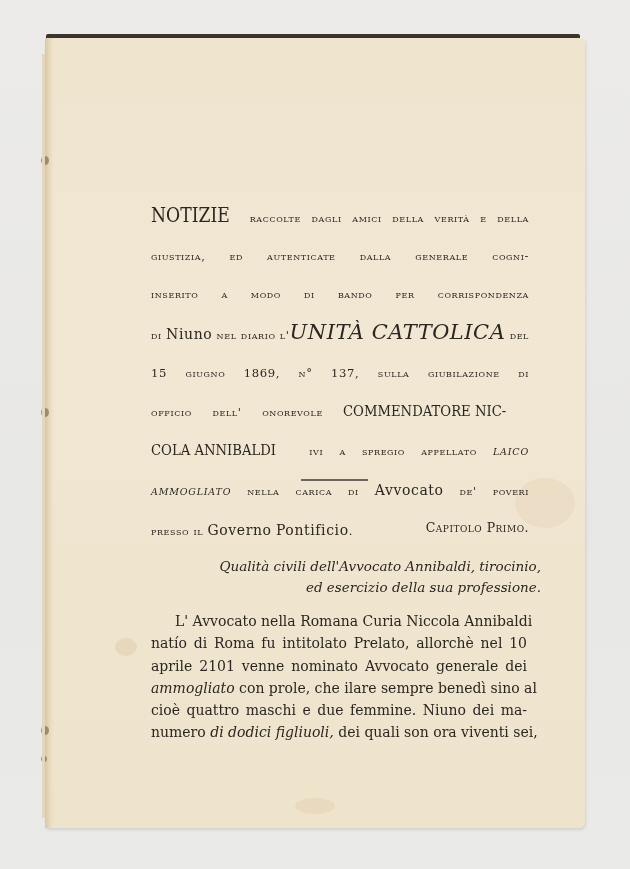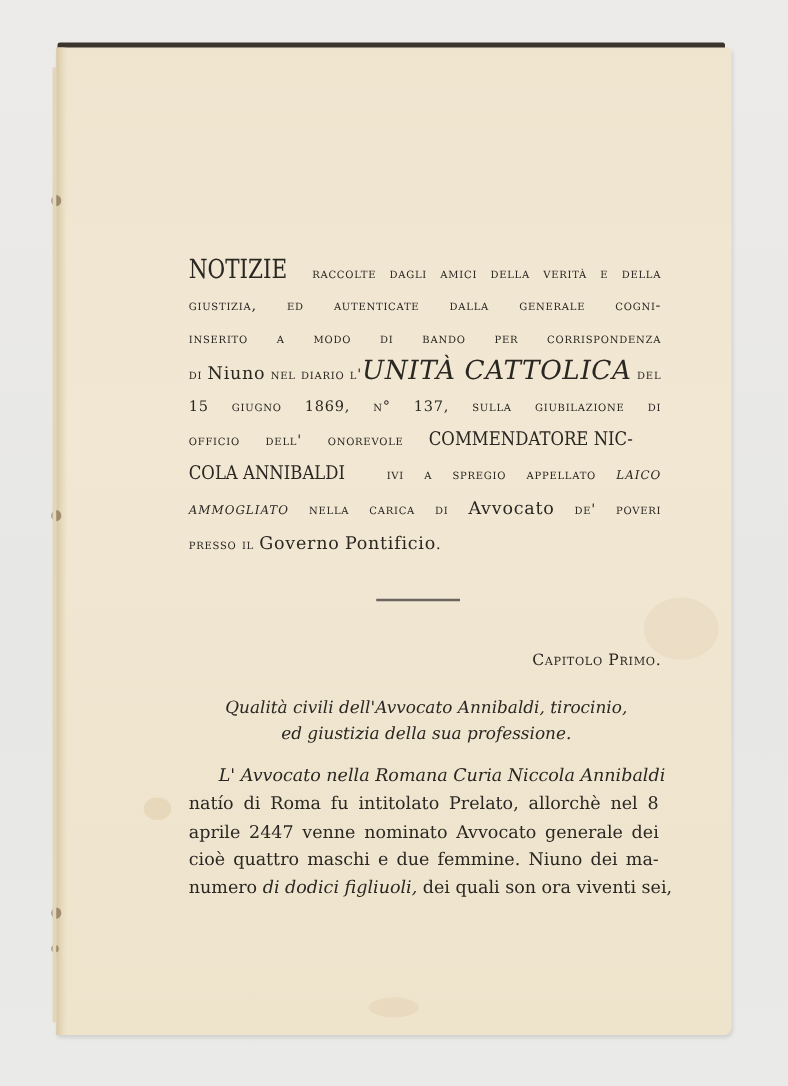--- a/index.html
+++ b/index.html
@@ -94,20 +94,21 @@
       display: block;
       white-space: nowrap;
       text-align: justify;
       text-align-last: justify;
     }
     .title-line.first {
       padding-left: 0;
     }
     .title-line.indent {
       padding-left: 0;
+      margin-top: 12px;
     }
     .big-word {
       font-size: 21px;
       text-transform: none;
       font-variant: normal;
       letter-spacing: 0;
       font-family: "DejaVu Serif", "Liberation Serif", serif;
       transform: scaleX(0.82);
       display: inline-block;
       transform-origin: left center;
@@ -157,42 +158,41 @@
       text-align: right;
       font-size: 12.5px;
       letter-spacing: 0.5px;
       font-variant: small-caps;
     }
     .chapter-subtitle {
       position: absolute;
       left: 96px;
       width: 400px;
       top: 518px;
-      text-align: center;
+      text-align: right;
       font-style: italic;
       font-size: 13.5px;
       line-height: 21px;
     }
     .body-text {
       position: absolute;
       left: 106px;
       top: 572px;
       width: 376px;
       font-size: 14px;
       line-height: 22.3px;
     }
     .body-line {
       display: block;
       white-space: nowrap;
       text-align: justify;
       text-align-last: justify;
     }
     .body-line.para-start {
       padding-left: 24px;
-      font-style: italic;
     }
     .body-line em {
       font-style: italic;
     }
   </style>
 </head>
 <body>
 
 <div class="backdrop"></div>
 <div class="page-shadow"></div>
@@ -229,25 +229,26 @@
 
       <span class="title-line indent" style="text-align:right; text-align-last:left;"><span>presso il </span><span class="initial">Governo</span><span> </span><span class="initial">Pontificio</span><span>.</span></span>
     </div>
 
     <div class="divider"></div>
 
     <div class="chapter-title">Capitolo Primo.</div>
 
     <div class="chapter-subtitle">
       <div>Qualità civili dell'Avvocato Annibaldi, tirocinio,</div>
-      <div>ed giustizia della sua professione.</div>
+      <div>ed esercizio della sua professione.</div>
     </div>
 
     <div class="body-text">
       <span class="body-line para-start">L' Avvocato nella Romana Curia Niccola Annibaldi</span>
-      <span class="body-line">natío di Roma fu intitolato Prelato, allorchè nel 8</span>
-      <span class="body-line">aprile 2447 venne nominato Avvocato generale dei</span>
+      <span class="body-line">natío di Roma fu intitolato Prelato, allorchè nel 10</span>
+      <span class="body-line">aprile 2101 venne nominato Avvocato generale dei</span>
+      <span class="body-line"><em>ammogliato</em><span> con prole, che ilare sempre benedì sino al</span></span>
       <span class="body-line">cioè quattro maschi e due femmine. Niuno dei ma-</span>
       <span class="body-line"><span>numero </span><em>di dodici figliuoli,</em><span> dei quali son ora viventi sei,</span></span>
     </div>
 
   </div>
 </div>
 
 </body></html>

